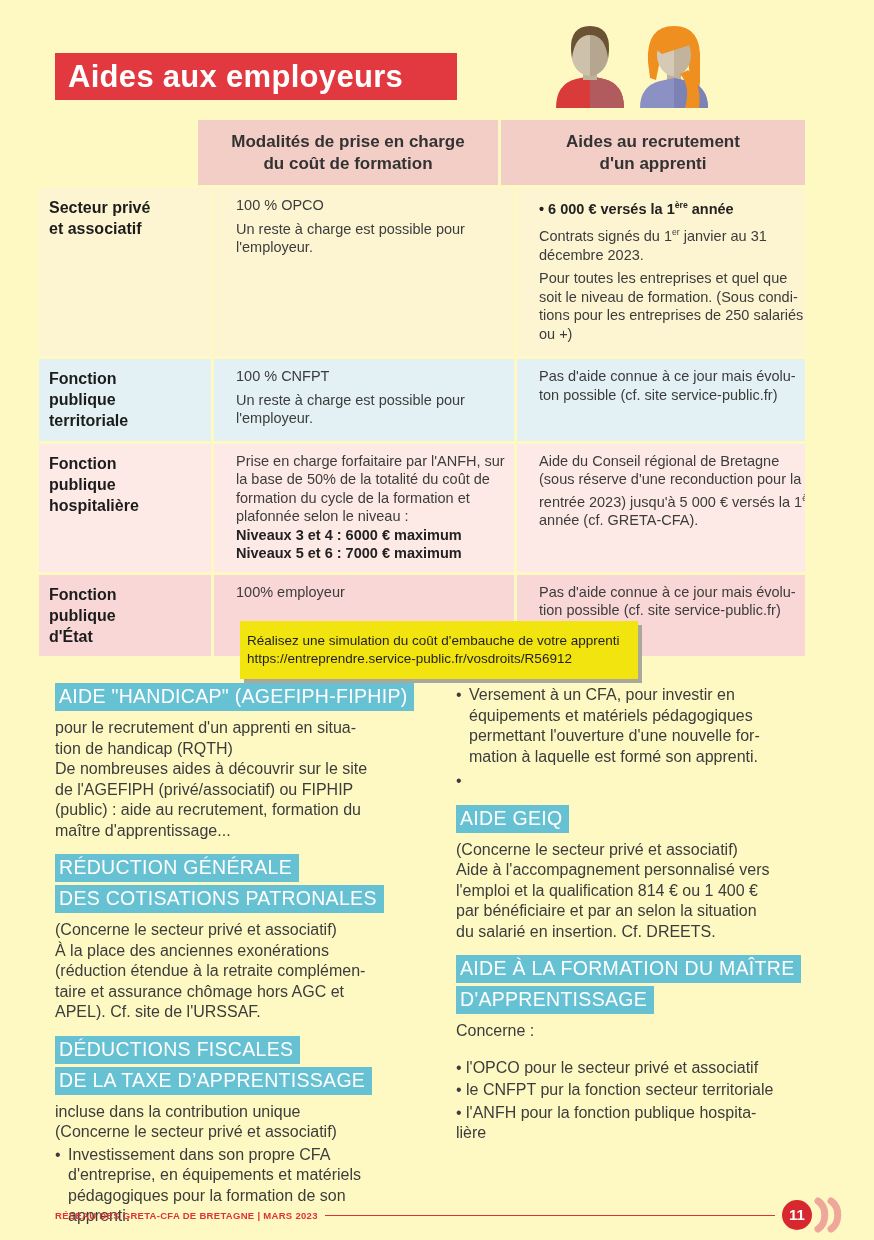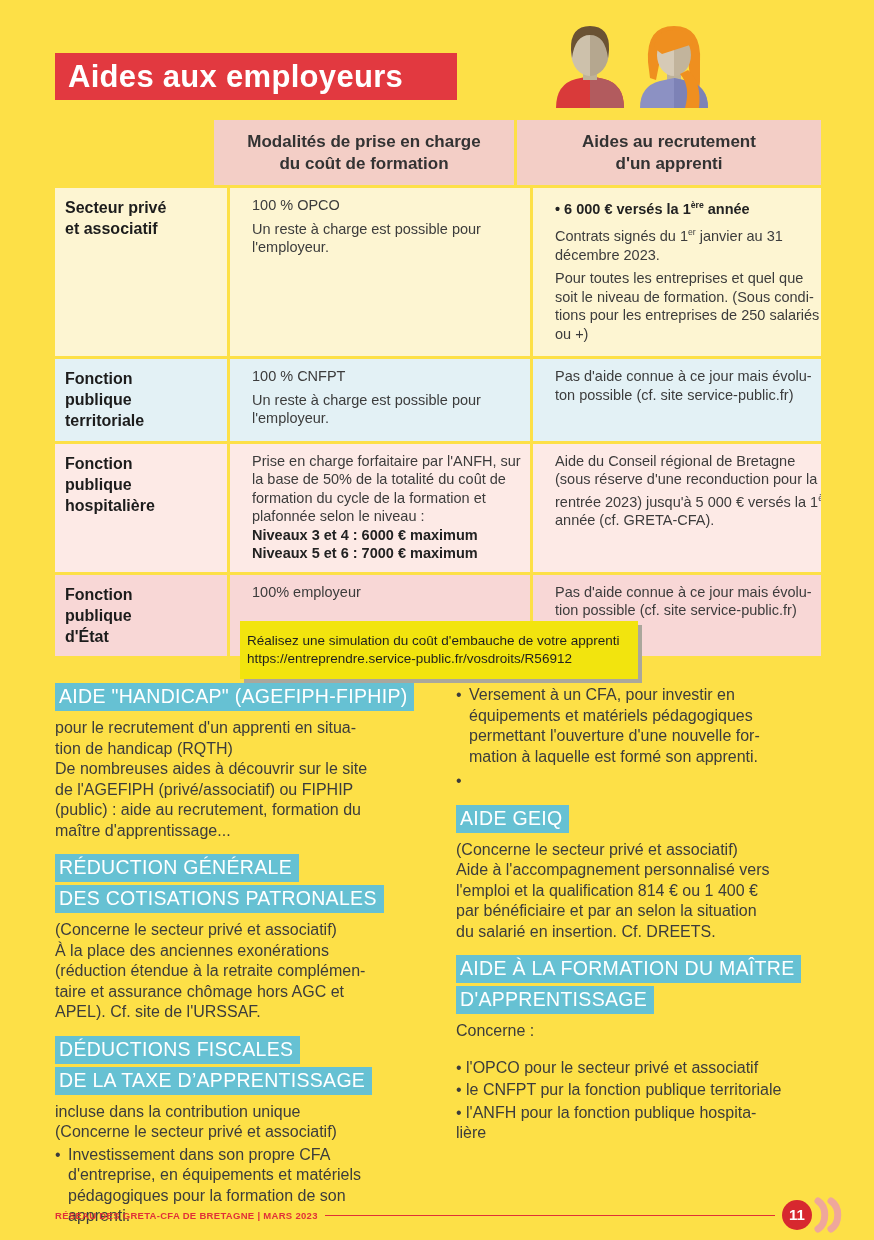--- a/index.html
+++ b/index.html
@@ -1,28 +1,28 @@
 <!DOCTYPE html>
 <html><head>
 <meta charset="utf-8">
 <style>
   html,body{margin:0;padding:0;background:#ffffff;}
-  .page{position:relative;width:874px;height:1240px;background:#fde047;overflow:hidden;
+  .page{position:relative;width:874px;height:1240px;background:#fef9c3;overflow:hidden;
         font-family:"Liberation Sans",sans-serif;color:#3c3c3c;}
   .pre{white-space:pre;}
 
   
   .banner{position:absolute;left:55px;top:53px;width:402px;height:47px;background:#e23940;
           display:flex;align-items:center;box-sizing:border-box;padding-left:13px;}
   .banner span{color:#fff;font-weight:bold;font-size:31px;letter-spacing:.3px;}
 
   .avatars{position:absolute;left:550px;top:20px;}
 
   
-  .aid-table{position:absolute;left:55px;top:120px;width:766px;display:flex;flex-direction:column;gap:3px;justify-content:space-between;}
+  .aid-table{position:absolute;left:39px;top:120px;width:766px;display:flex;flex-direction:column;gap:3px;justify-content:space-between;}
   .trow{display:flex;gap:3px;}
   .tlabel{width:172px;flex:none;box-sizing:border-box;padding:9px 10px;font-weight:bold;
           font-size:16px;line-height:21px;color:#1c1c1c;}
   .c1{width:300px;flex:none;}
   .c2{flex:1;}
   .tcell{box-sizing:border-box;padding:8px 22px;font-size:14.5px;line-height:18.5px;overflow:hidden;}
   .tcell p{margin:0 0 5px 0;}
   .b{font-weight:bold;color:#222;}
   sup{font-size:60%;}
   .thead{min-height:65px;}
@@ -228,21 +228,21 @@
 Aide à l'accompagnement personnalisé vers
 l'emploi et la qualification 814 € ou 1 400 €
 par bénéficiaire et par an selon la situation
 du salarié en insertion. Cf. DREETS.</p>
       </div>
       <div class="section">
         <div class="h-line"><span>AIDE À LA FORMATION DU MAÎTRE</span></div>
         <div class="h-line"><span>D'APPRENTISSAGE</span></div>
         <p class="body pre">Concerne :</p>
         <p class="body pre" style="margin-top:16px">• l'OPCO pour le secteur privé et associatif</p>
-        <p class="body pre" style="margin-top:2px">• le CNFPT pur la fonction publique territoriale</p>
+        <p class="body pre" style="margin-top:2px">• le CNFPT pur la fonction secteur territoriale</p>
         <p class="body pre" style="margin-top:2px">• l'ANFH pour la fonction publique hospita-
 lière</p>
       </div>
     </div>
 
   </div>
 
   <div class="footer">
     <span class="credit pre">RÉSEAU DES GRETA-CFA DE BRETAGNE | MARS 2023</span>
     <span class="rule"></span>

